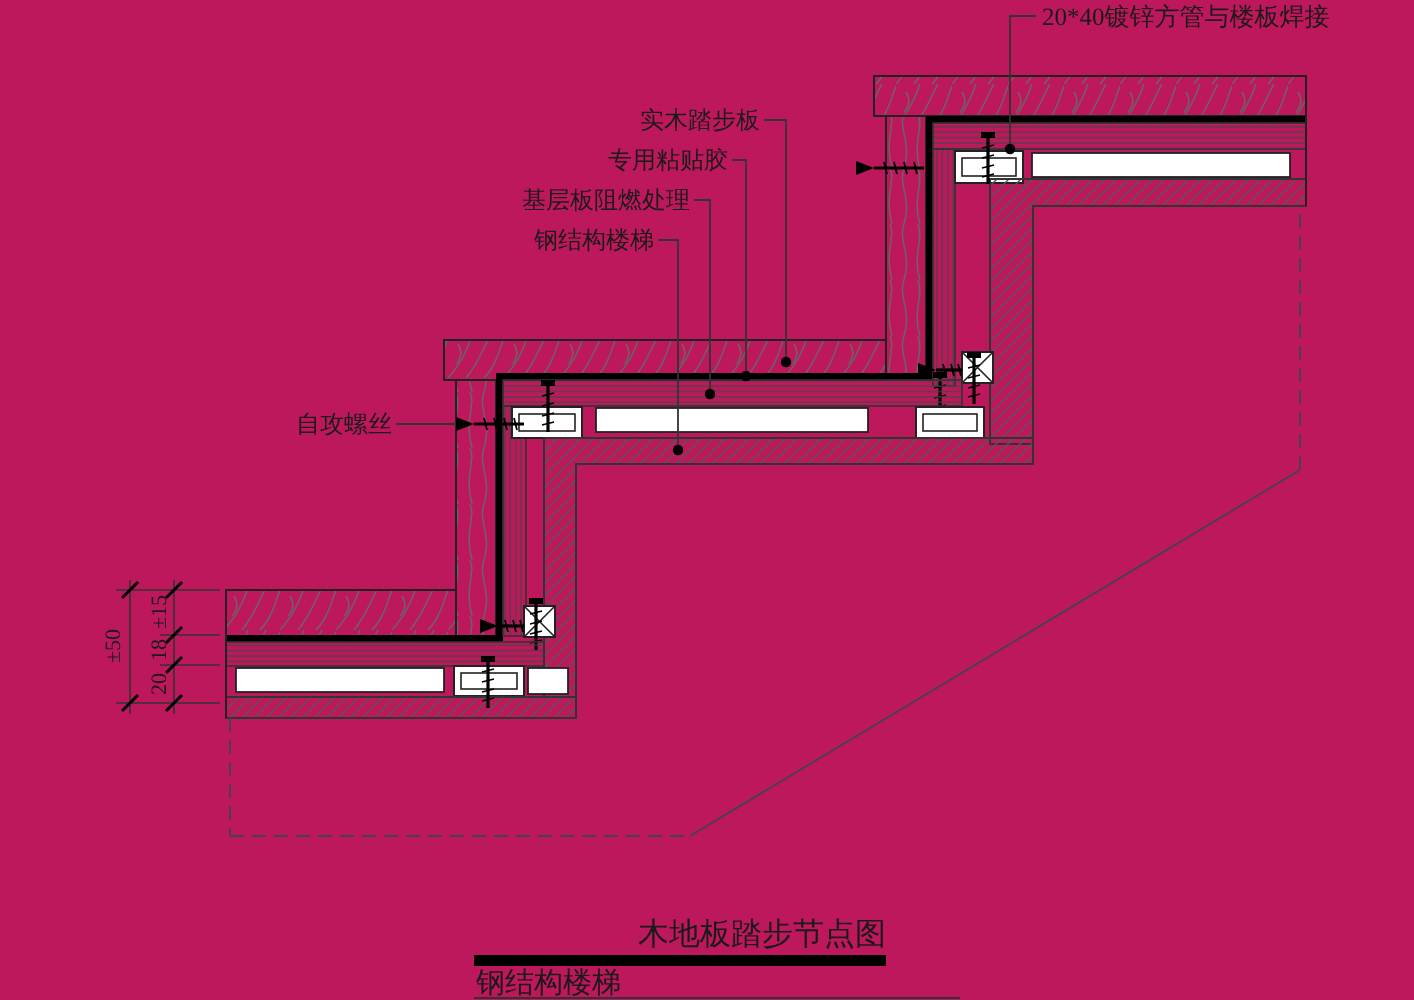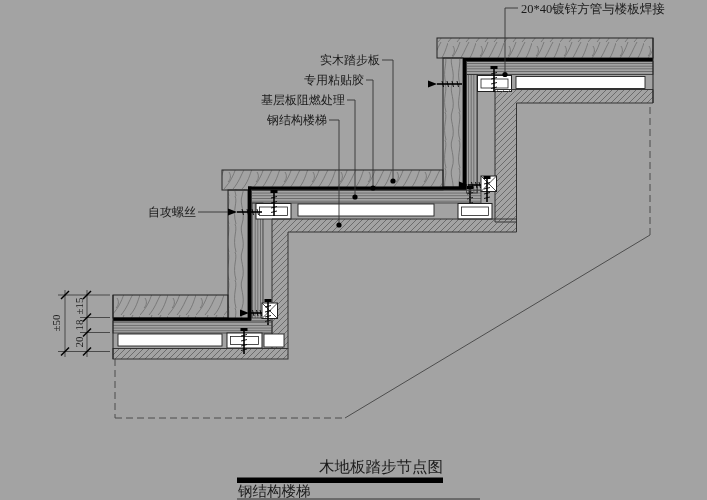--- a/index.html
+++ b/index.html
@@ -1,16 +1,16 @@
 <!DOCTYPE html>
 <html><head>
 <meta charset="utf-8">
 <style>
   html,body{margin:0;padding:0;background:#fff;}
-  .canvas{position:relative;width:707px;height:500px;background:#a3a3a3;overflow:hidden;
+  .canvas{position:relative;width:707px;height:500px;background:#be185d;overflow:hidden;
           font-family:"Liberation Serif","DejaVu Serif",serif;}
   svg text{fill:#1a1a1a;}
   .lbl{font-size:12px;}
   .note{font-size:12.5px;}
   .dim{font-size:11px;}
   .ttl{font-size:15.5px;}
   .sub{font-size:14.5px;}
 </style>
 </head>
 <body>

